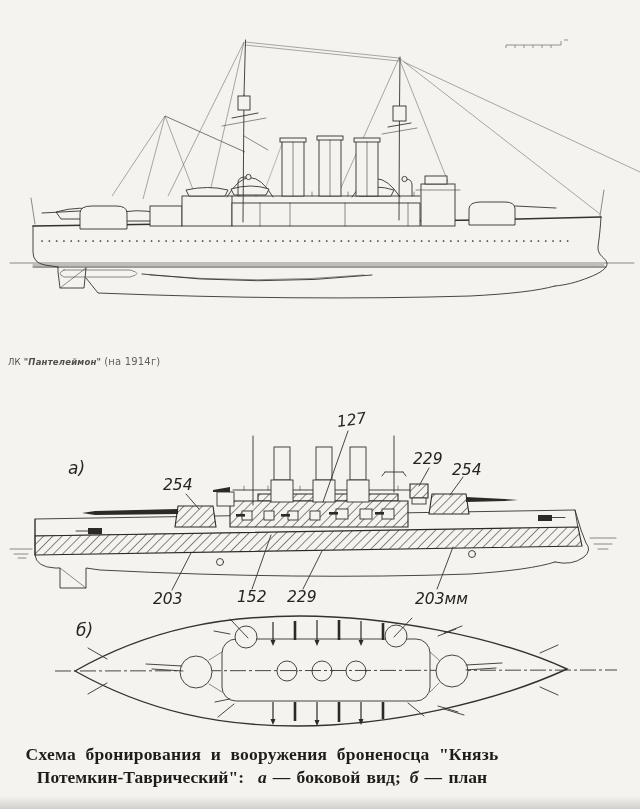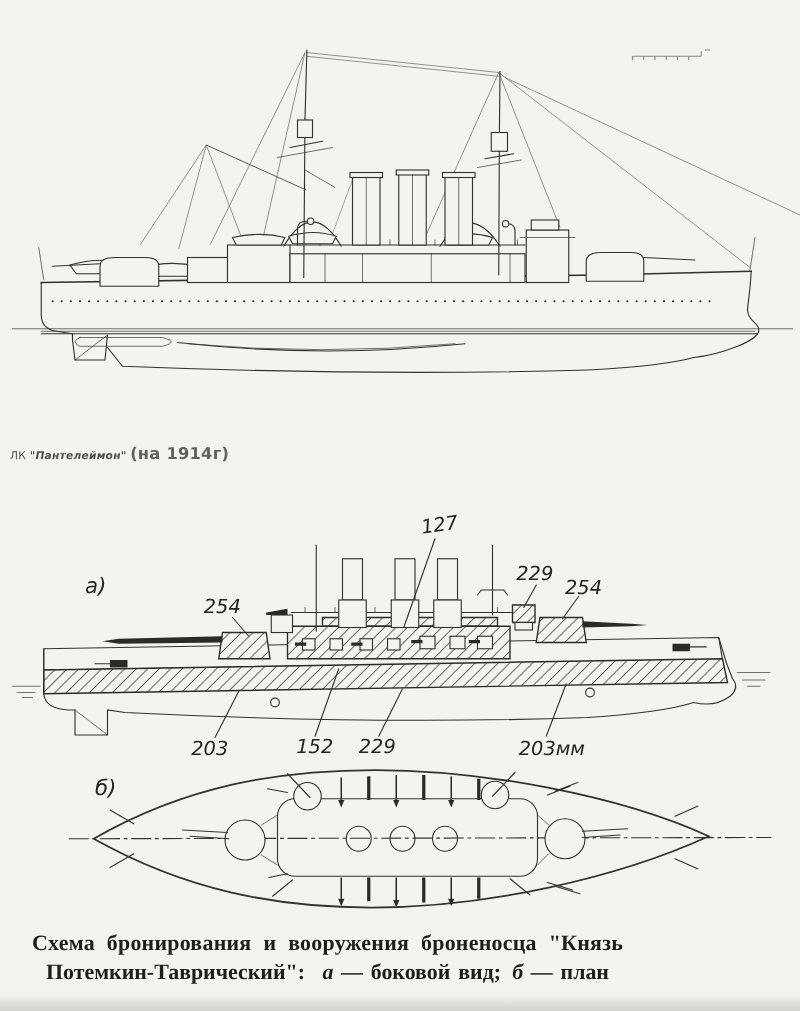--- a/index.html
+++ b/index.html
@@ -15,21 +15,21 @@
   .wh{fill:#f4f3ef;stroke:#34322e;stroke-width:.9;}
   .hz{fill:url(#hatch);stroke:#2c2a26;stroke-width:1.1;}
   .ink{fill:#2c2a26;stroke:none;}
   .num{font:italic 15.5px "DejaVu Sans",sans-serif;fill:#26241f;}
   .viewlbl{font:italic 17px "DejaVu Sans",sans-serif;fill:#26241f;}
   .scalebar{stroke:#8a8781;stroke-width:.9;fill:none;}
   
   .pcap{position:absolute;left:8px;top:356px;font-size:8.5px;color:#514f4a;
         letter-spacing:.2px;}
   .pcap .pname{font-weight:bold;font-style:italic;}
-  .pcap .psuf{font-size:13px;color:#63615c;font-weight:bold;}
+  .pcap .psuf{font-size:10px;color:#63615c;}
   
   .caption{position:absolute;left:0;top:743px;width:524px;text-align:center;
            font-family:"Liberation Serif","DejaVu Serif",serif;
            font-size:17.5px;font-weight:600;color:#1e1d1a;line-height:1.32;}
   .caption .l1{word-spacing:5px;letter-spacing:.2px;}
   .caption .l2{word-spacing:2px;}
   .cap-key{font-style:italic;font-weight:700;}
   .k1{margin:0 6px 0 14px;}
   .k2{margin:0 6px 0 9px;}
   .scan-bottom{position:absolute;left:0;right:0;bottom:0;height:13px;

